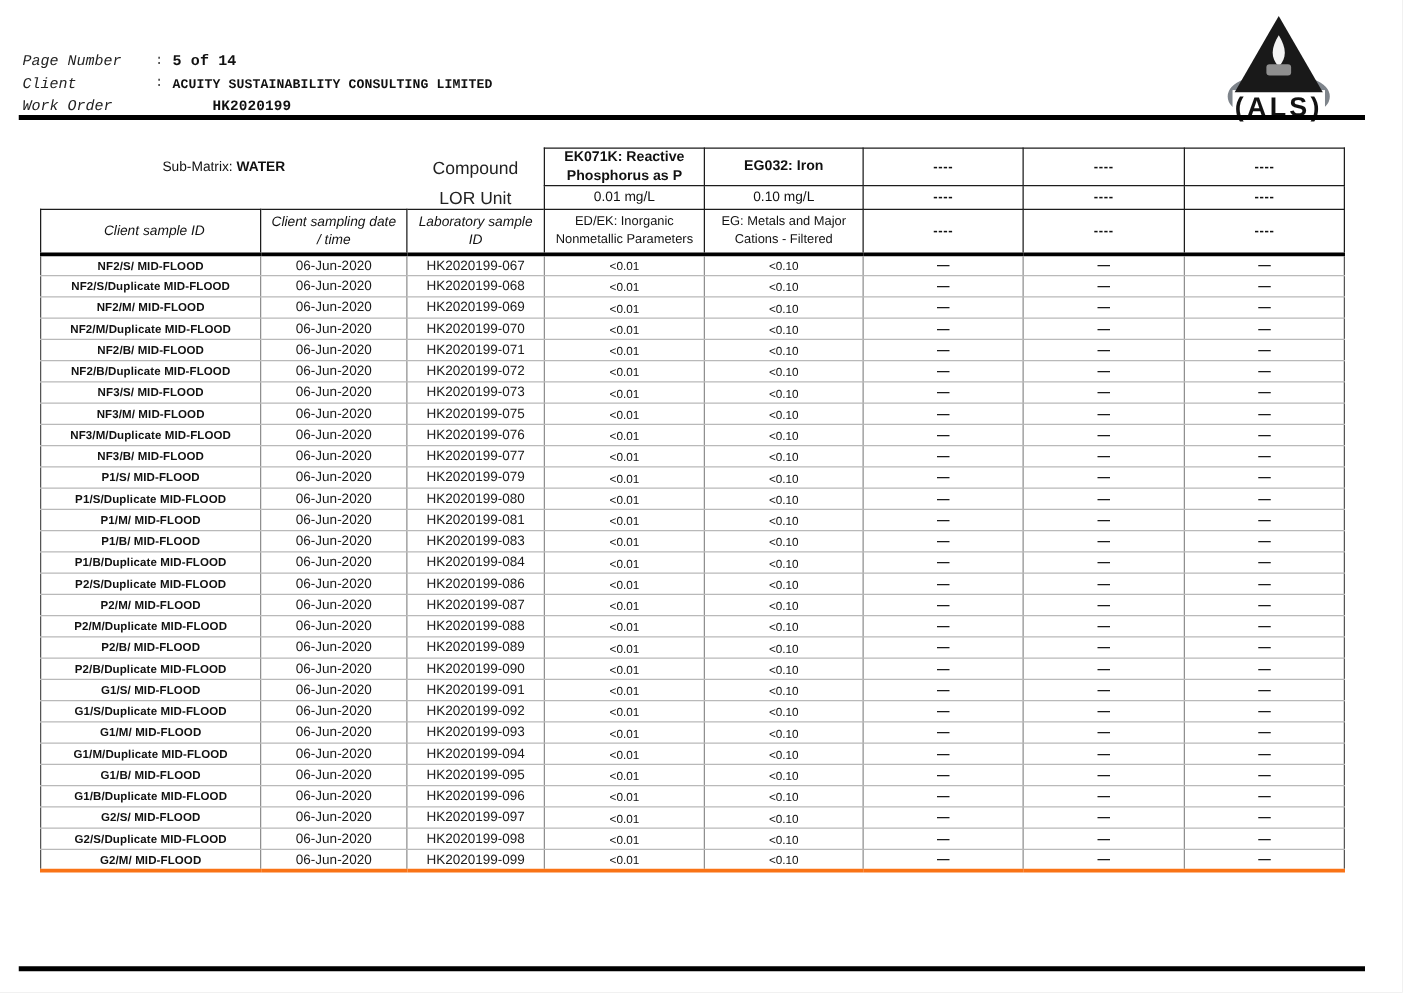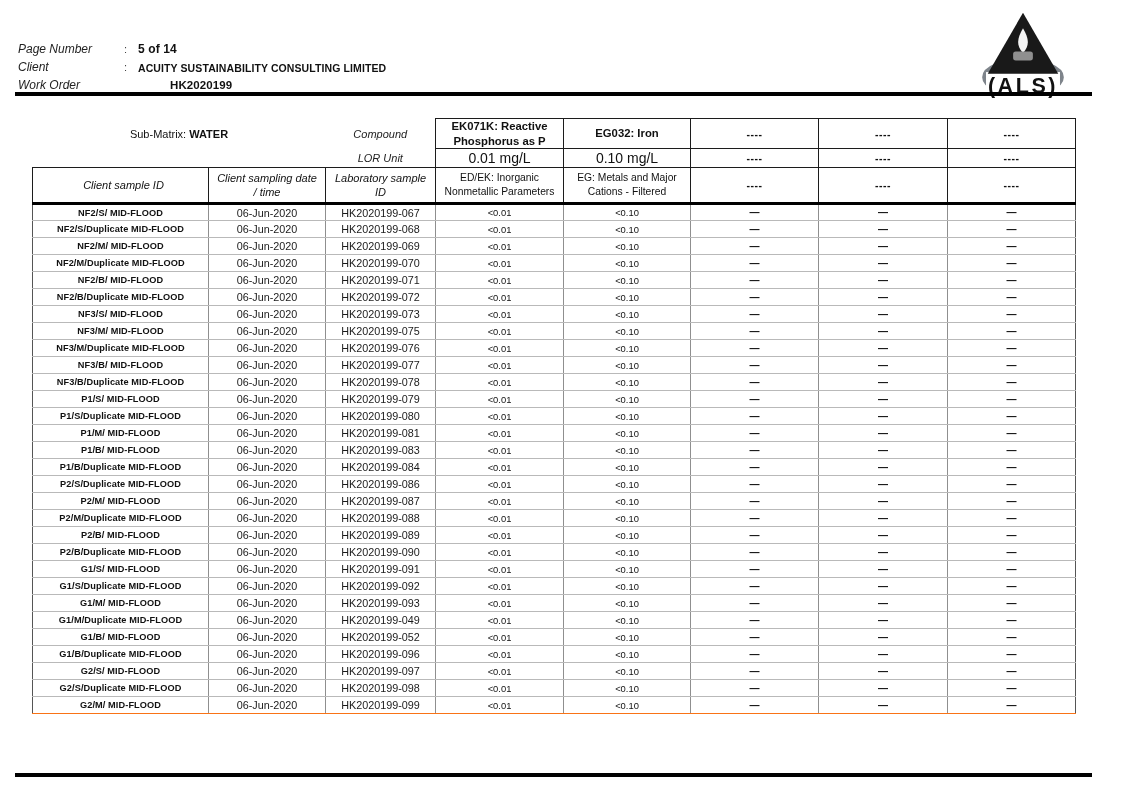--- a/index.html
+++ b/index.html
@@ -4,21 +4,21 @@
 <style>
   * { margin:0; padding:0; box-sizing:border-box; }
   html,body { background:#e8e8e8; }
   body { font-family:"Liberation Sans", sans-serif; color:#111; }
   .page {
     position:relative; width:1122px; height:794px;
     background:#ffffff; overflow:hidden;
   }
 
   
-  .meta { position:absolute; top:41px; left:18px; }
+  .meta { position:absolute; top:41px; left:18px;font-family:Liberation Mono, monospace; }
   .meta-row { display:flex; line-height:17.5px; }
   .meta-label { width:106px; font-style:italic; font-size:12px; color:#222; }
   .meta-colon { width:14px; font-size:11px; color:#444; }
   .meta-value { font-weight:bold; font-size:12px; letter-spacing:0.1px; }
   .meta-row:nth-child(2) .meta-value { font-size:10.5px; line-height:18.5px; }
   .meta-row:nth-child(3) .meta-value { font-size:11.5px;padding-left:32px; }
 
   .logo { position:absolute; top:10px; left:980px; width:86px; height:88px; }
 
   .rule { position:absolute; left:15px; width:1077px; height:4px; background:#000; }
@@ -35,36 +35,36 @@
   
   td.plain { border:none; }
   td.box { border:1.8px solid #1c1c1c; }
   tr.h-row1 { height:30px; }
   tr.h-row2 { height:19px; }
   tr.h-row3 { height:36px; }
   tr.h-row3 td { border-bottom:3px solid #000; }
 
   .submatrix-cell { text-align:left; vertical-align:top; padding:5px 0 0 6px; font-size:11px; white-space:nowrap; }
   .submatrix-cell b { font-weight:bold; }
-  .hdr-label { font-style:italic; font-size:11px; text-align:right; padding-right:9px; color:#222; }
+  .hdr-label { font-size:14px; text-align:right; padding-right:9px; color:#222; }
   .compound-cell { font-weight:bold; font-size:11.3px; line-height:1.3; padding:1px 4px; }
-  .lor-cell { font-size:14px;margin-top:40px; }
+  .lor-cell { font-size:11px;margin-top:40px; }
   .method-cell { font-size:10.3px; line-height:1.4; padding:1px 4px; }
   .left-hdr { font-style:italic; font-size:11px; line-height:1.35; }
   .left-hdr .l2:empty { display:none; }
   .left-hdr .l1, .left-hdr .l2 { display:block; }
   .left-hdr.first { text-align:center; padding-left:6px; }
   .dash-hdr { font-weight:bold; font-size:10.5px; letter-spacing:0.5px; }
 
   
   tr.data-row { height:17px; }
   tr.data-row td { border:1px solid #b9b9b9; border-left:1px solid #8f8f8f; border-right:1px solid #8f8f8f; }
   tr.data-row td:first-child { border-left:1px solid #555; }
   tr.data-row td:last-child { border-right:1px solid #555; }
-  tr.data-row:last-child td { border-bottom:1px solid #f97316; }
+  tr.data-row:last-child td { border-bottom:3px solid #f97316; }
   td.c0 { text-align:left; padding-left:5px; font-weight:bold; font-size:9.2px; letter-spacing:0.1px; }
   td.c1, td.c2 { font-size:10.8px; color:#1a1a1a; }
   td.c3, td.c4 { font-size:9.4px; }
   td.c5, td.c6, td.c7 { font-size:10px; font-weight:bold; }
 </style>
 </head>
 <body>
 
 <div class="page">
 
@@ -249,30 +249,20 @@
           <td class="c0">NF3/B/ MID-FLOOD</td>
           <td class="c1">06-Jun-2020</td>
           <td class="c2">HK2020199-077</td>
           <td class="c3">&lt;0.01</td>
           <td class="c4">&lt;0.10</td>
           <td class="c5">—</td>
           <td class="c6">—</td>
           <td class="c7">—</td>
         </tr>
         <tr class="data-row">
-          <td class="c0">NF3/B/Duplicate MID-FLOOD</td>
-          <td class="c1">06-Jun-2020</td>
-          <td class="c2">HK2020199-078</td>
-          <td class="c3">&lt;0.01</td>
-          <td class="c4">&lt;0.10</td>
-          <td class="c5">—</td>
-          <td class="c6">—</td>
-          <td class="c7">—</td>
-        </tr>
-        <tr class="data-row">
           <td class="c0">P1/S/ MID-FLOOD</td>
           <td class="c1">06-Jun-2020</td>
           <td class="c2">HK2020199-079</td>
           <td class="c3">&lt;0.01</td>
           <td class="c4">&lt;0.10</td>
           <td class="c5">—</td>
           <td class="c6">—</td>
           <td class="c7">—</td>
         </tr>
         <tr class="data-row">
@@ -391,31 +381,31 @@
           <td class="c2">HK2020199-093</td>
           <td class="c3">&lt;0.01</td>
           <td class="c4">&lt;0.10</td>
           <td class="c5">—</td>
           <td class="c6">—</td>
           <td class="c7">—</td>
         </tr>
         <tr class="data-row">
           <td class="c0">G1/M/Duplicate MID-FLOOD</td>
           <td class="c1">06-Jun-2020</td>
-          <td class="c2">HK2020199-049</td>
+          <td class="c2">HK2020199-094</td>
           <td class="c3">&lt;0.01</td>
           <td class="c4">&lt;0.10</td>
           <td class="c5">—</td>
           <td class="c6">—</td>
           <td class="c7">—</td>
         </tr>
         <tr class="data-row">
           <td class="c0">G1/B/ MID-FLOOD</td>
           <td class="c1">06-Jun-2020</td>
-          <td class="c2">HK2020199-052</td>
+          <td class="c2">HK2020199-095</td>
           <td class="c3">&lt;0.01</td>
           <td class="c4">&lt;0.10</td>
           <td class="c5">—</td>
           <td class="c6">—</td>
           <td class="c7">—</td>
         </tr>
         <tr class="data-row">
           <td class="c0">G1/B/Duplicate MID-FLOOD</td>
           <td class="c1">06-Jun-2020</td>
           <td class="c2">HK2020199-096</td>

